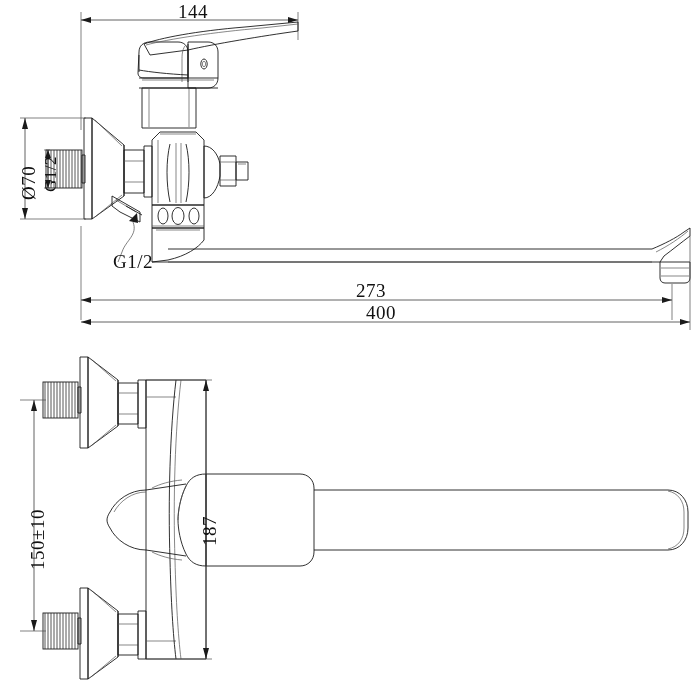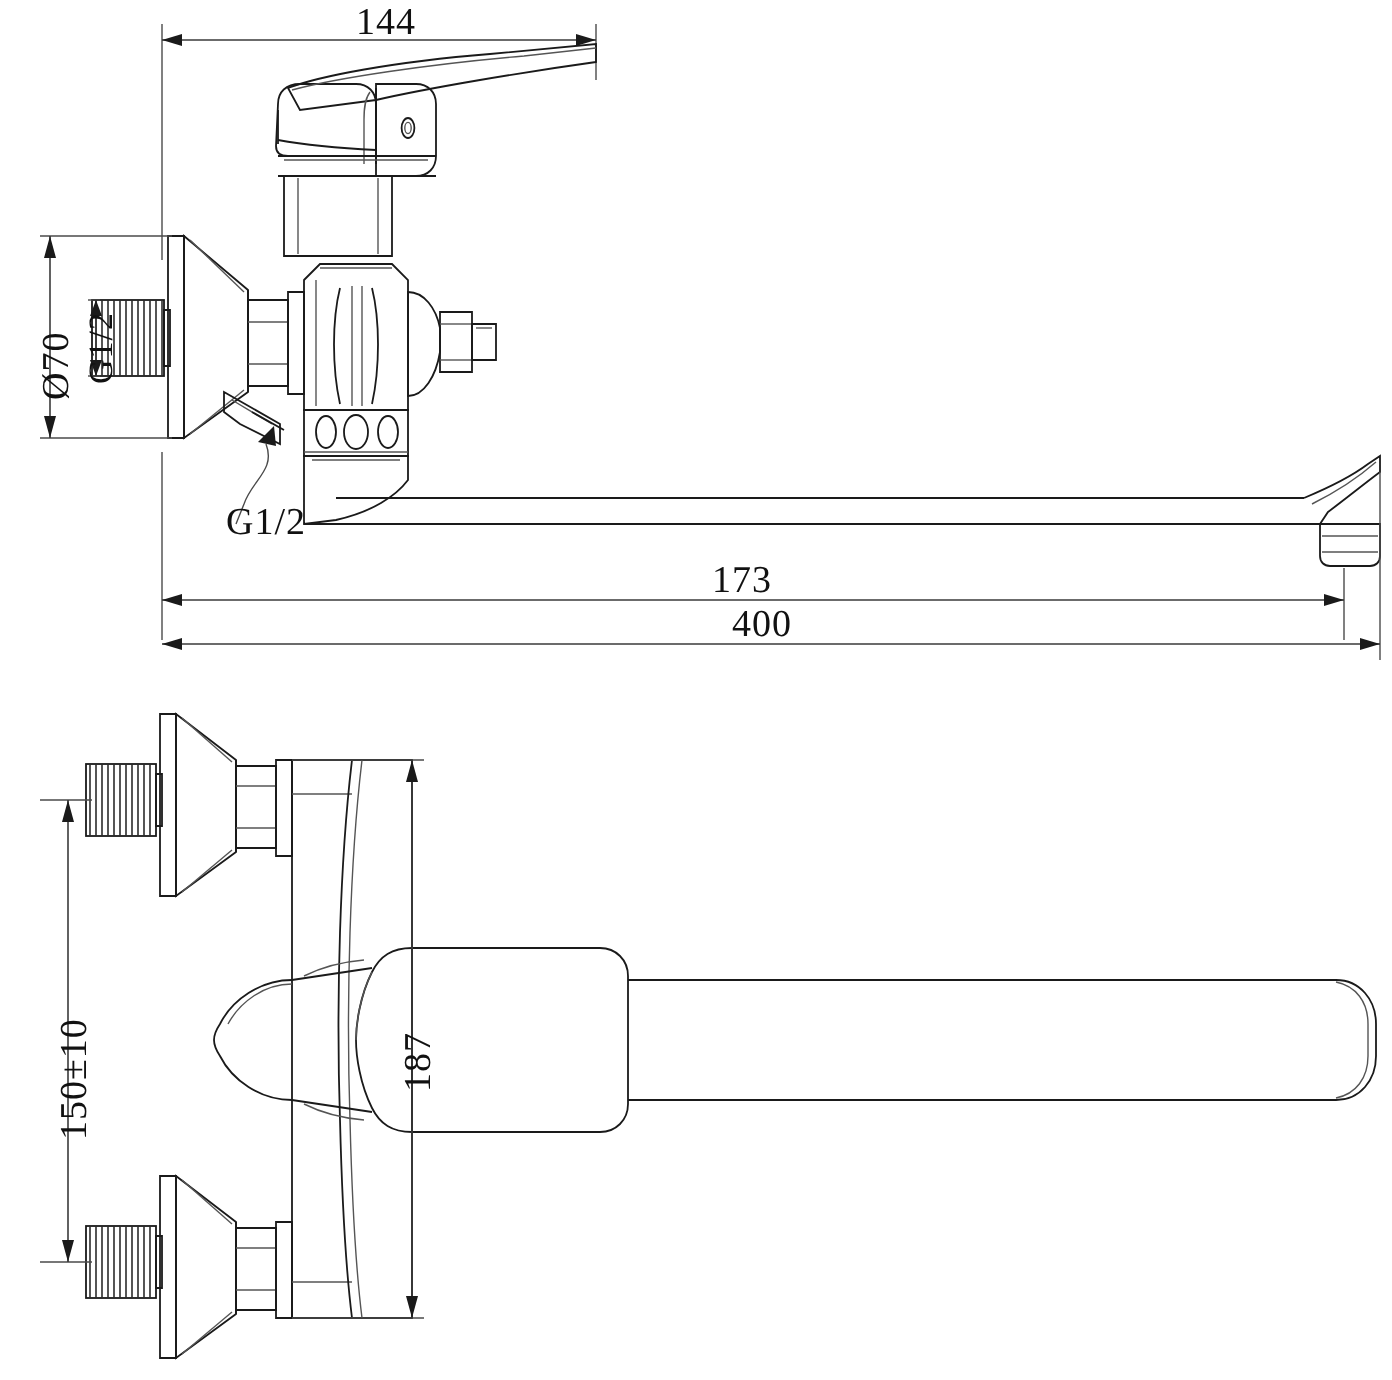--- a/index.html
+++ b/index.html
@@ -350,21 +350,21 @@
   </svg>
 
   <div class="dimtext" style="left:178px; top:2px;">144</div>
 
   <div class="dimtext rot90" style="left:19px; top:200px;">Ø70</div>
 
   <div class="dimtext rot90" style="left:42px; top:192px; font-size:17px;">G1/2</div>
 
   <div class="dimtext" style="left:113px; top:252px;">G1/2</div>
 
-  <div class="dimtext" style="left:356px; top:281px;">173</div>
+  <div class="dimtext" style="left:356px; top:281px;">273</div>
 
   <div class="dimtext" style="left:366px; top:303px;text-align:center;">400</div>
 
   <div class="dimtext rot90" style="left:28px; top:570px;">150±10</div>
 
   <div class="dimtext rot90" style="left:200px; top:546px;">187</div>
 
 </div>
 
 </body></html>

